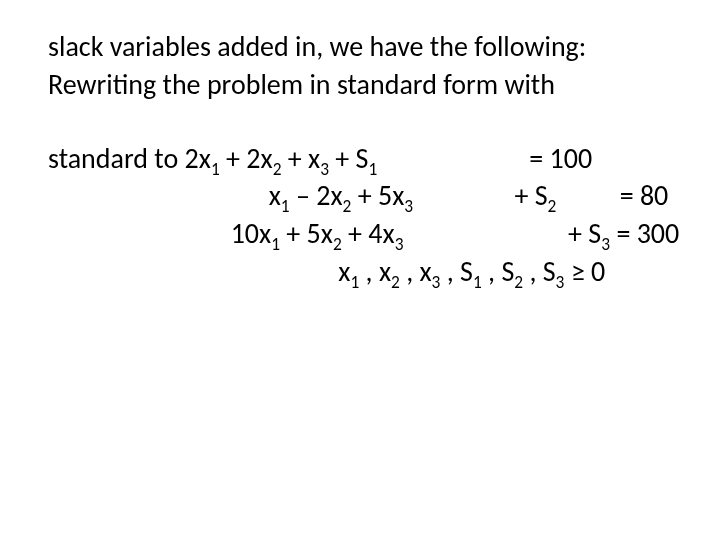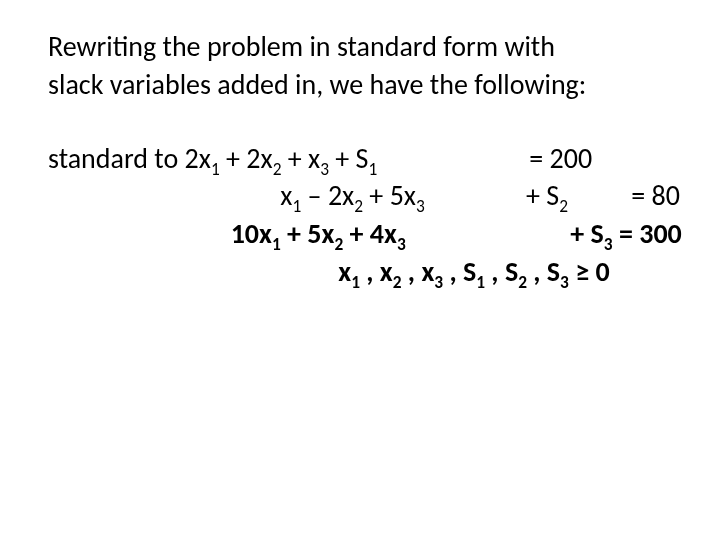--- a/index.html
+++ b/index.html
@@ -28,37 +28,37 @@
   .row {
     white-space: nowrap;
   }
 </style>
 </head>
 <body>
 
 <div class="slide">
 
   <div class="intro">
+    <div class="row">slack variables added in, we have the following:</div>
     <div class="row">Rewriting the problem in standard form with</div>
-    <div class="row">slack variables added in, we have the following:</div>
   </div>
 
   <div class="mathblock">
 
 
     <div class="row">
-      <span>standard to</span><span>   </span><span>2x</span><sub>1</sub><span> + 2x</span><sub>2</sub><span> +   x</span><sub>3</sub><span> + S</span><sub>1</sub><span style="white-space:pre;">                        </span><span>=  200</span>
+      <span>standard to</span><span>   </span><span>2x</span><sub>1</sub><span> + 2x</span><sub>2</sub><span> +   x</span><sub>3</sub><span> + S</span><sub>1</sub><span style="white-space:pre;">                        </span><span>=  100</span>
     </div>
 
-    <div class="row" style="padding-left:170px;text-align:right;">
+    <div class="row" style="padding-left:170px;">
       <span style="white-space:pre;">        </span><span>x</span><sub>1</sub><span> – 2x</span><sub>2</sub><span> + 5x</span><sub>3</sub><span style="white-space:pre;">                </span><span>+ S</span><sub>2</sub><span style="white-space:pre;">          </span><span>=  80</span>
     </div>
 
-    <div class="row" style="padding-left:170px;font-weight:bold;">
+    <div class="row" style="padding-left:170px;">
       <span style="white-space:pre;">  </span><span>10x</span><sub>1</sub><span> + 5x</span><sub>2</sub><span> + 4x</span><sub>3</sub><span style="white-space:pre;">                          </span><span>+ S</span><sub>3</sub><span> =   300</span>
     </div>
 
-    <div class="row" style="padding-left:170px;font-weight:bold;">
+    <div class="row" style="padding-left:170px;">
       <span style="white-space:pre;">                   </span><span>x</span><sub>1</sub><span> , x</span><sub>2</sub><span> , x</span><sub>3</sub><span> , S</span><sub>1</sub><span> , S</span><sub>2</sub><span> , S</span><sub>3</sub><span> ≥   0</span>
     </div>
 
   </div>
 </div>
 
 </body></html>

